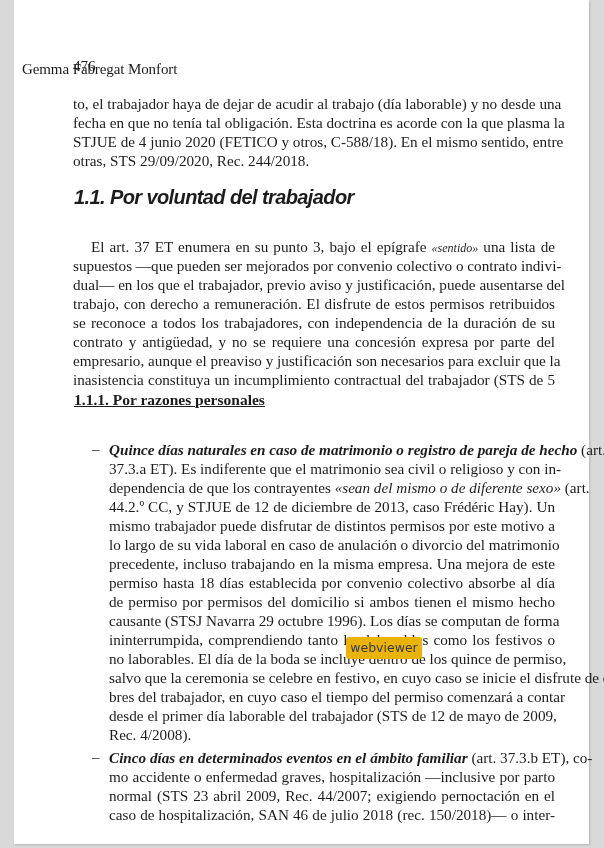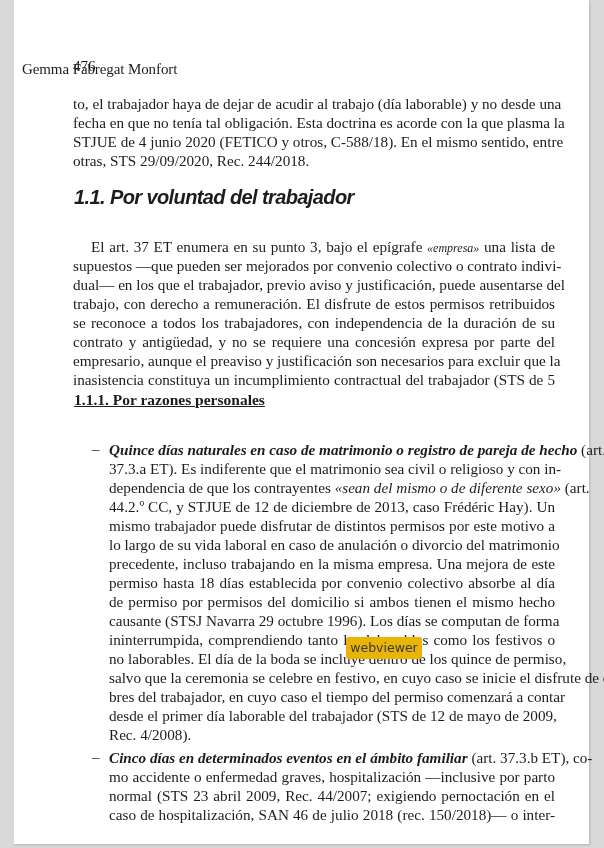--- a/index.html
+++ b/index.html
@@ -49,21 +49,21 @@
   <div>
     <div class="line body-line just" style="top:94px">to, el trabajador haya de dejar de acudir al trabajo (día laborable) y no desde una</div>
     <div class="line body-line just" style="top:113px">fecha en que no tenía tal obligación. Esta doctrina es acorde con la que plasma la</div>
     <div class="line body-line just" style="top:132px">STJUE de 4 junio 2020 (FETICO y otros, C-588/18). En el mismo sentido, entre</div>
     <div class="line body-line" style="top:151px">otras, STS 29/09/2020, Rec. 244/2018.</div>
   </div>
 
   <div class="heading-11">1.1. Por voluntad del trabajador</div>
 
   <div>
-    <div class="line body-line just" style="top:237px; left:77px; width:464px;"><span>El art. 37 ET enumera en su punto 3, bajo el epígrafe </span><span class="it" style="font-size:12px">«empresa»</span><span> una lista de</span></div>
+    <div class="line body-line just" style="top:237px; left:77px; width:464px;"><span>El art. 37 ET enumera en su punto 3, bajo el epígrafe </span><span class="it" style="font-size:12px">«sentido»</span><span> una lista de</span></div>
     <div class="line body-line just" style="top:256px">supuestos —que pueden ser mejorados por convenio colectivo o contrato indivi-</div>
     <div class="line body-line just" style="top:275px">dual— en los que el trabajador, previo aviso y justificación, puede ausentarse del</div>
     <div class="line body-line just" style="top:294px">trabajo, con derecho a remuneración. El disfrute de estos permisos retribuidos</div>
     <div class="line body-line just" style="top:313px">se reconoce a todos los trabajadores, con independencia de la duración de su</div>
     <div class="line body-line just" style="top:332px">contrato y antigüedad, y no se requiere una concesión expresa por parte del</div>
     <div class="line body-line just" style="top:351px">empresario, aunque el preaviso y justificación son necesarios para excluir que la</div>
     <div class="line body-line just" style="top:370px">inasistencia constituya un incumplimiento contractual del trabajador (STS de 5</div>
 
   </div>
 

